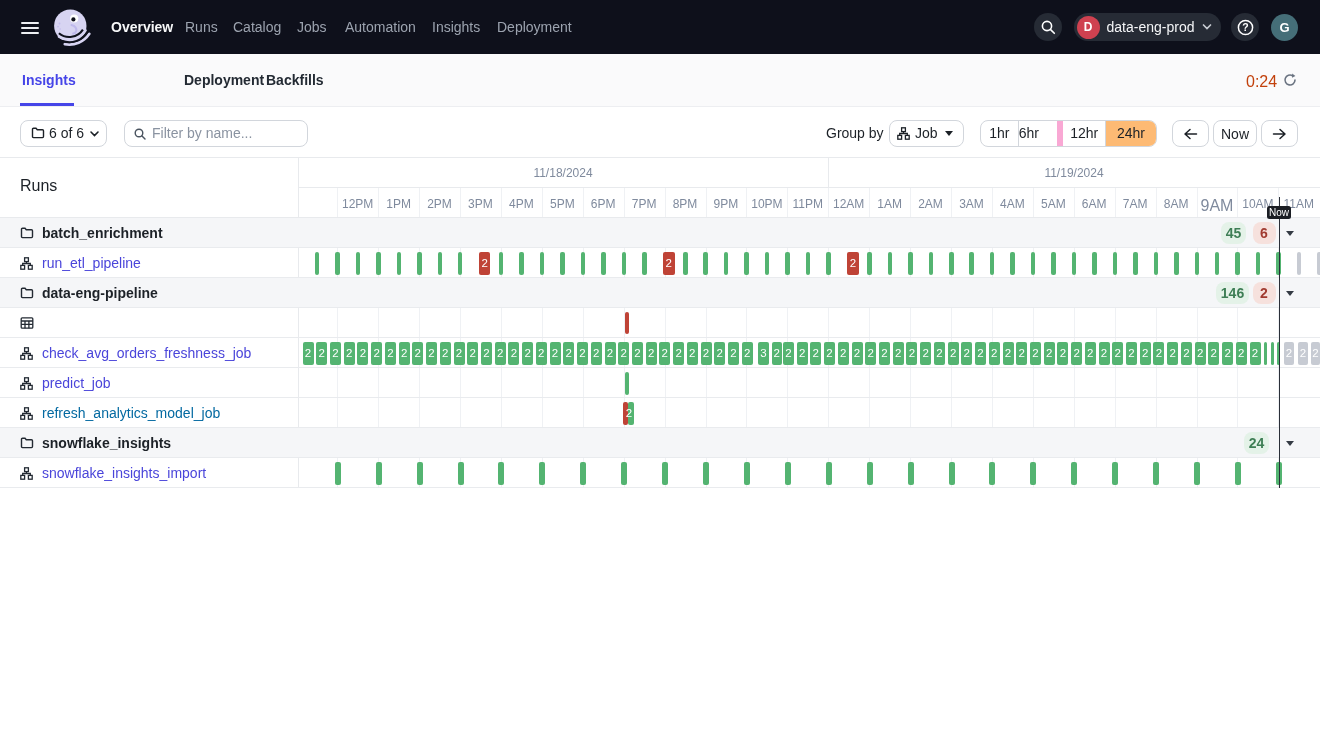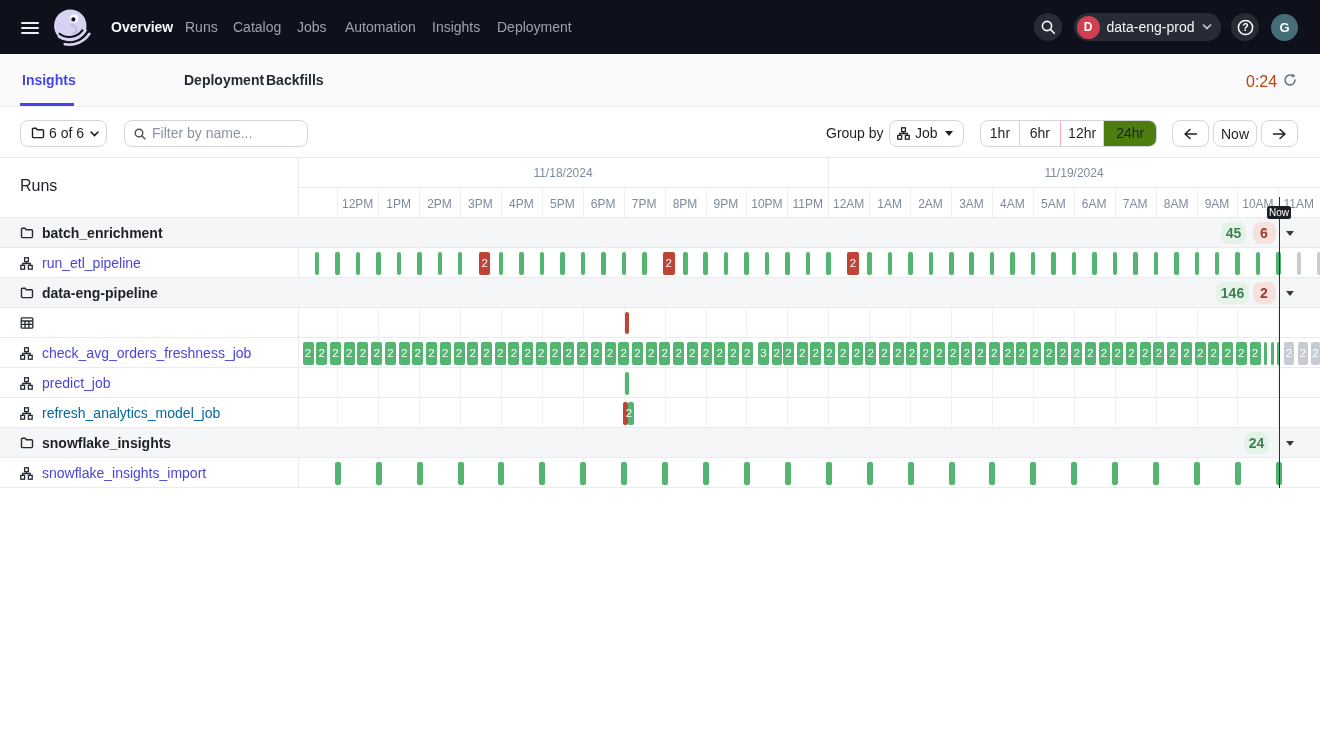--- a/index.html
+++ b/index.html
@@ -105,23 +105,23 @@
     <svg class="abs" style="left:897px;top:126.5px" width="13" height="13" viewBox="0 0 13 13">
 <rect x="4.6" y="0.8" width="3.8" height="3.8" stroke="#1C2127" stroke-width="1.3" fill="none"></rect>
 <rect x="0.8" y="8.4" width="3.8" height="3.8" stroke="#1C2127" stroke-width="1.3" fill="none"></rect>
 <rect x="8.4" y="8.4" width="3.8" height="3.8" stroke="#1C2127" stroke-width="1.3" fill="none"></rect>
 <path d="M6.5 4.6 L6.5 6.5 M2.7 8.4 L2.7 6.5 L10.3 6.5 L10.3 8.4" stroke="#1C2127" stroke-width="1.3" fill="none"></path>
 </svg>
     <div class="abs" style="left:915px;top:120px;height:27px;line-height:27px;font-size:14px;color:#1C2127">Job</div>
     <div class="abs" style="left:944.5px;top:131px;width:0;height:0;border-left:4.5px solid transparent;border-right:4.5px solid transparent;border-top:5px solid #1C2127"></div>
     <div class="btn" style="left:980px;width:177px;padding:0;overflow:hidden">
       <div style="flex:39 0 0;height:100%;line-height:25px;text-align:center;border-right:1px solid #D2D6DC">1hr</div>
-      <div style="flex:41 0 0;height:100%;line-height:25px;text-align:center;border-right:1px solid #f9a8d4">6hr</div>
+      <div style="flex:41 0 0;height:100%;line-height:25px;border-right:6px solid #f9a8d4">6hr</div>
       <div style="flex:44 0 0;height:100%;line-height:25px;text-align:center;border-right:1px solid #D2D6DC">12hr</div>
-      <div style="flex:53 0 0;height:100%;line-height:25px;text-align:center;background:#4d7c0f">24hr</div>
+      <div style="flex:53 0 0;height:100%;line-height:25px;text-align:center;background:#fdba74">24hr</div>
     </div>
     <div class="btn" style="left:1172px;width:37px">
       <svg width="15" height="12" viewBox="0 0 15 12">
         <path d="M7 1.5 L2 6 L7 10.5 M2.3 6 L13.5 6" stroke="#1C2127" stroke-width="1.5" fill="none" stroke-linecap="round" stroke-linejoin="round"></path>
       </svg>
     </div>
     <div class="btn" style="left:1213px;width:44px;font-size:14px">Now</div>
     <div class="btn" style="left:1261px;width:37px">
       <svg width="15" height="12" viewBox="0 0 15 12">
         <path d="M8 1.5 L13 6 L8 10.5 M12.7 6 L1.5 6" stroke="#1C2127" stroke-width="1.5" fill="none" stroke-linecap="round" stroke-linejoin="round"></path>
@@ -171,21 +171,21 @@
     <div class="abs mono" style="left:1012.4px;top:196.5px;font-size:12px;transform:translateX(-50%)">4AM</div>
     <div class="abs" style="left:1032.8px;top:188px;width:1px;height:29px;background:#EFF1F4"></div>
     <div class="abs mono" style="left:1053.3px;top:196.5px;font-size:12px;transform:translateX(-50%)">5AM</div>
     <div class="abs" style="left:1073.8px;top:188px;width:1px;height:29px;background:#EFF1F4"></div>
     <div class="abs mono" style="left:1094.2px;top:196.5px;font-size:12px;transform:translateX(-50%)">6AM</div>
     <div class="abs" style="left:1114.7px;top:188px;width:1px;height:29px;background:#EFF1F4"></div>
     <div class="abs mono" style="left:1135.1px;top:196.5px;font-size:12px;transform:translateX(-50%)">7AM</div>
     <div class="abs" style="left:1155.6px;top:188px;width:1px;height:29px;background:#EFF1F4"></div>
     <div class="abs mono" style="left:1176.1px;top:196.5px;font-size:12px;transform:translateX(-50%)">8AM</div>
     <div class="abs" style="left:1196.5px;top:188px;width:1px;height:29px;background:#EFF1F4"></div>
-    <div class="abs mono" style="left:1217.0px;top:196.5px;font-size:12px;transform:translateX(-50%)">9AM</div>
+    <div class="abs mono" style="left:1217.0px;top:196.5px;font-size:16px;transform:translateX(-50%)">9AM</div>
     <div class="abs" style="left:1237.4px;top:188px;width:1px;height:29px;background:#EFF1F4"></div>
     <div class="abs mono" style="left:1257.9px;top:196.5px;font-size:12px;transform:translateX(-50%)">10AM</div>
     <div class="abs" style="left:1278.4px;top:188px;width:1px;height:29px;background:#EFF1F4"></div>
     <div class="abs mono" style="left:1298.8px;top:196.5px;font-size:12px;transform:translateX(-50%)">11AM</div>
     <div class="row grow" style="top:218px">
       <svg class="ricon" width="14" height="14" viewBox="0 0 14 14">
 <path d="M1.5 3.2 Q1.5 2.2 2.5 2.2 L5 2.2 L6.3 3.8 L11.5 3.8 Q12.5 3.8 12.5 4.8 L12.5 10.6 Q12.5 11.6 11.5 11.6 L2.5 11.6 Q1.5 11.6 1.5 10.6 Z" stroke="#232A33" stroke-width="1.4" fill="none"></path>
       </svg>
       <div class="rlab" style="color:#1C2127;font-weight:600">batch_enrichment</div>
       <div class="pill" style="left:1221px;width:25px;background:#E4F2E8;color:#3E7E55">45</div>

